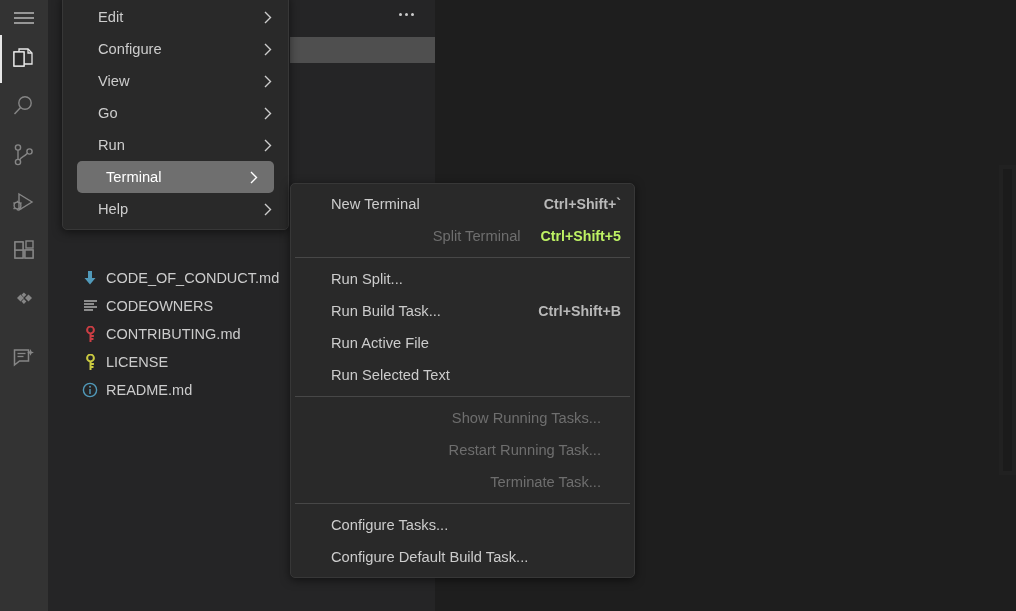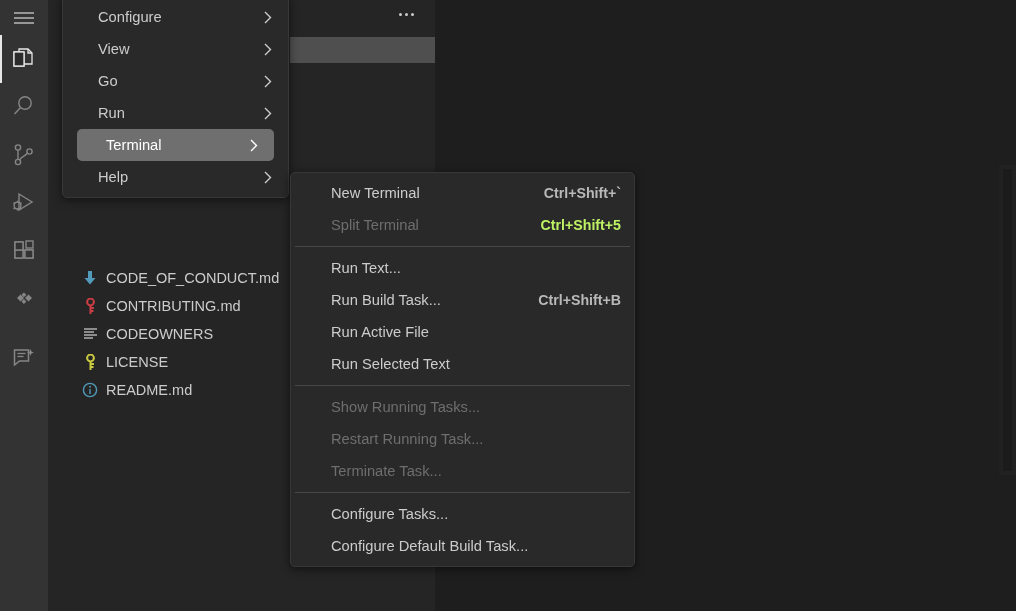--- a/index.html
+++ b/index.html
@@ -63,32 +63,32 @@
   .menu {
     position: absolute;
     background: #292929;
     border: 1px solid #373737;
     border-radius: 5px;
     box-shadow: 0 2px 10px rgba(0,0,0,0.55);
     padding: 4px 0;
     color: #cccccc;
   }
   .menu-main { left: 62px; top: -6px; width: 227px; padding-top: 6px; }
-  .menu-sub  { left: 290px; top: 172px; width: 345px; }
+  .menu-sub  { left: 290px; top: 183px; width: 345px; }
 
   .menu-item {
     height: 32px; display: flex; align-items: center;
     padding: 0 13px 0 40px;
     font-size: 14.7px; position: relative; cursor: pointer;
     white-space: nowrap;
   }
   .menu-main .menu-item { padding-left: 35px; }
   .menu-item.selected { background: #6f6f6f; border-radius: 5px; margin: 0 14px; color: #ffffff; }
   .menu-main .menu-item.selected { padding-left: 29px; }
-  .menu-item.disabled { color: #6e6e6e; }
+  .menu-item.disabled { color: #6e6e6e; text-align: right; }
   .menu-label { flex: 1 1 auto; }
   .menu-key { color: #b9b9b9; font-size: 14.2px; padding-left: 20px; font-weight: bold; }
   .menu-item.disabled .menu-key { color: #bef264; }
   .chev { width: 14px; display: flex; align-items: center; justify-content: center; }
   .menu-sep { height: 1px; background: #474747; margin: 5px 4px; }
 
   
   .right-panel {
     position: absolute; left: 999px; top: 165px; width: 17px; height: 310px;
     background: #1b1b1b; border: 4px solid #212121;
@@ -211,46 +211,46 @@
       <span class="file-icon">
         <svg width="14" height="16" viewBox="0 0 14 16">
           <path d="M5 1 h4 v7 h3.5 L7 14.5 L1.5 8 H5 z" fill="#519aba"></path>
         </svg>
       </span>
       <span>CODE_OF_CONDUCT.md</span>
     </div>
 
     <div class="file-row">
       <span class="file-icon">
-        <svg width="13" height="17" viewBox="0 0 13 17">
-          <circle cx="6.5" cy="4" r="3.4" fill="none" stroke="#cc3e44" stroke-width="2"></circle>
-          <path d="M6.5 7.2 v8.8" stroke="#cc3e44" stroke-width="2"></path>
-          <path d="M6.5 10 h3.4 M6.5 13 h3" stroke="#cc3e44" stroke-width="2"></path>
-        </svg>
-      </span>
-      <span>CONTRIBUTING.md</span>
-    </div>
-
-    <div class="file-row">
-      <span class="file-icon">
         <svg width="15" height="14" viewBox="0 0 15 14">
           <g stroke="#c5c5c5" stroke-width="1.3">
             <line x1="1" y1="2" x2="14" y2="2"></line>
             <line x1="1" y1="5" x2="11" y2="5"></line>
             <line x1="1" y1="8" x2="14" y2="8"></line>
             <line x1="1" y1="11" x2="10" y2="11"></line>
           </g>
         </svg>
       </span>
       <span>CODEOWNERS</span>
     </div>
 
     <div class="file-row">
       <span class="file-icon">
         <svg width="13" height="17" viewBox="0 0 13 17">
+          <circle cx="6.5" cy="4" r="3.4" fill="none" stroke="#cc3e44" stroke-width="2"></circle>
+          <path d="M6.5 7.2 v8.8" stroke="#cc3e44" stroke-width="2"></path>
+          <path d="M6.5 10 h3.4 M6.5 13 h3" stroke="#cc3e44" stroke-width="2"></path>
+        </svg>
+      </span>
+      <span>CONTRIBUTING.md</span>
+    </div>
+
+    <div class="file-row">
+      <span class="file-icon">
+        <svg width="13" height="17" viewBox="0 0 13 17">
           <circle cx="6.5" cy="4" r="3.4" fill="none" stroke="#cbcb41" stroke-width="2"></circle>
           <path d="M6.5 7.2 v8.8" stroke="#cbcb41" stroke-width="2"></path>
           <path d="M6.5 10 h3.4 M6.5 13 h3" stroke="#cbcb41" stroke-width="2"></path>
         </svg>
       </span>
       <span>LICENSE</span>
     </div>
 
     <div class="file-row">
       <span class="file-icon">
@@ -261,20 +261,28 @@
         </svg>
       </span>
       <span>README.md</span>
     </div>
   </div>
 
   <div class="right-panel"></div>
 
   <div class="menu menu-main">
     <div class="menu-item">
+      <span class="menu-label">Edit</span>
+      <span class="chev">
+        <svg width="8" height="13" viewBox="0 0 8 13">
+            <path d="M1 1 L6.5 6.5 L1 12" fill="none" stroke="#cccccc" stroke-width="1.4"></path>
+          </svg>
+      </span>
+    </div>
+    <div class="menu-item">
       <span class="menu-label">Configure</span>
       <span class="chev">
         <svg width="8" height="13" viewBox="0 0 8 13">
             <path d="M1 1 L6.5 6.5 L1 12" fill="none" stroke="#cccccc" stroke-width="1.4"></path>
           </svg>
       </span>
     </div>
     <div class="menu-item">
       <span class="menu-label">View</span>
       <span class="chev">
@@ -324,21 +332,21 @@
       <span class="menu-key">Ctrl+Shift+`</span>
     </div>
     <div class="menu-item disabled">
       <span class="menu-label">Split Terminal</span>
       <span class="menu-key">Ctrl+Shift+5</span>
     </div>
 
     <div class="menu-sep"></div>
 
     <div class="menu-item">
-      <span class="menu-label">Run Text...</span>
+      <span class="menu-label">Run Split...</span>
       <span class="menu-key"></span>
     </div>
     <div class="menu-item">
       <span class="menu-label">Run Build Task...</span>
       <span class="menu-key">Ctrl+Shift+B</span>
     </div>
     <div class="menu-item">
       <span class="menu-label">Run Active File</span>
       <span class="menu-key"></span>
     </div>

